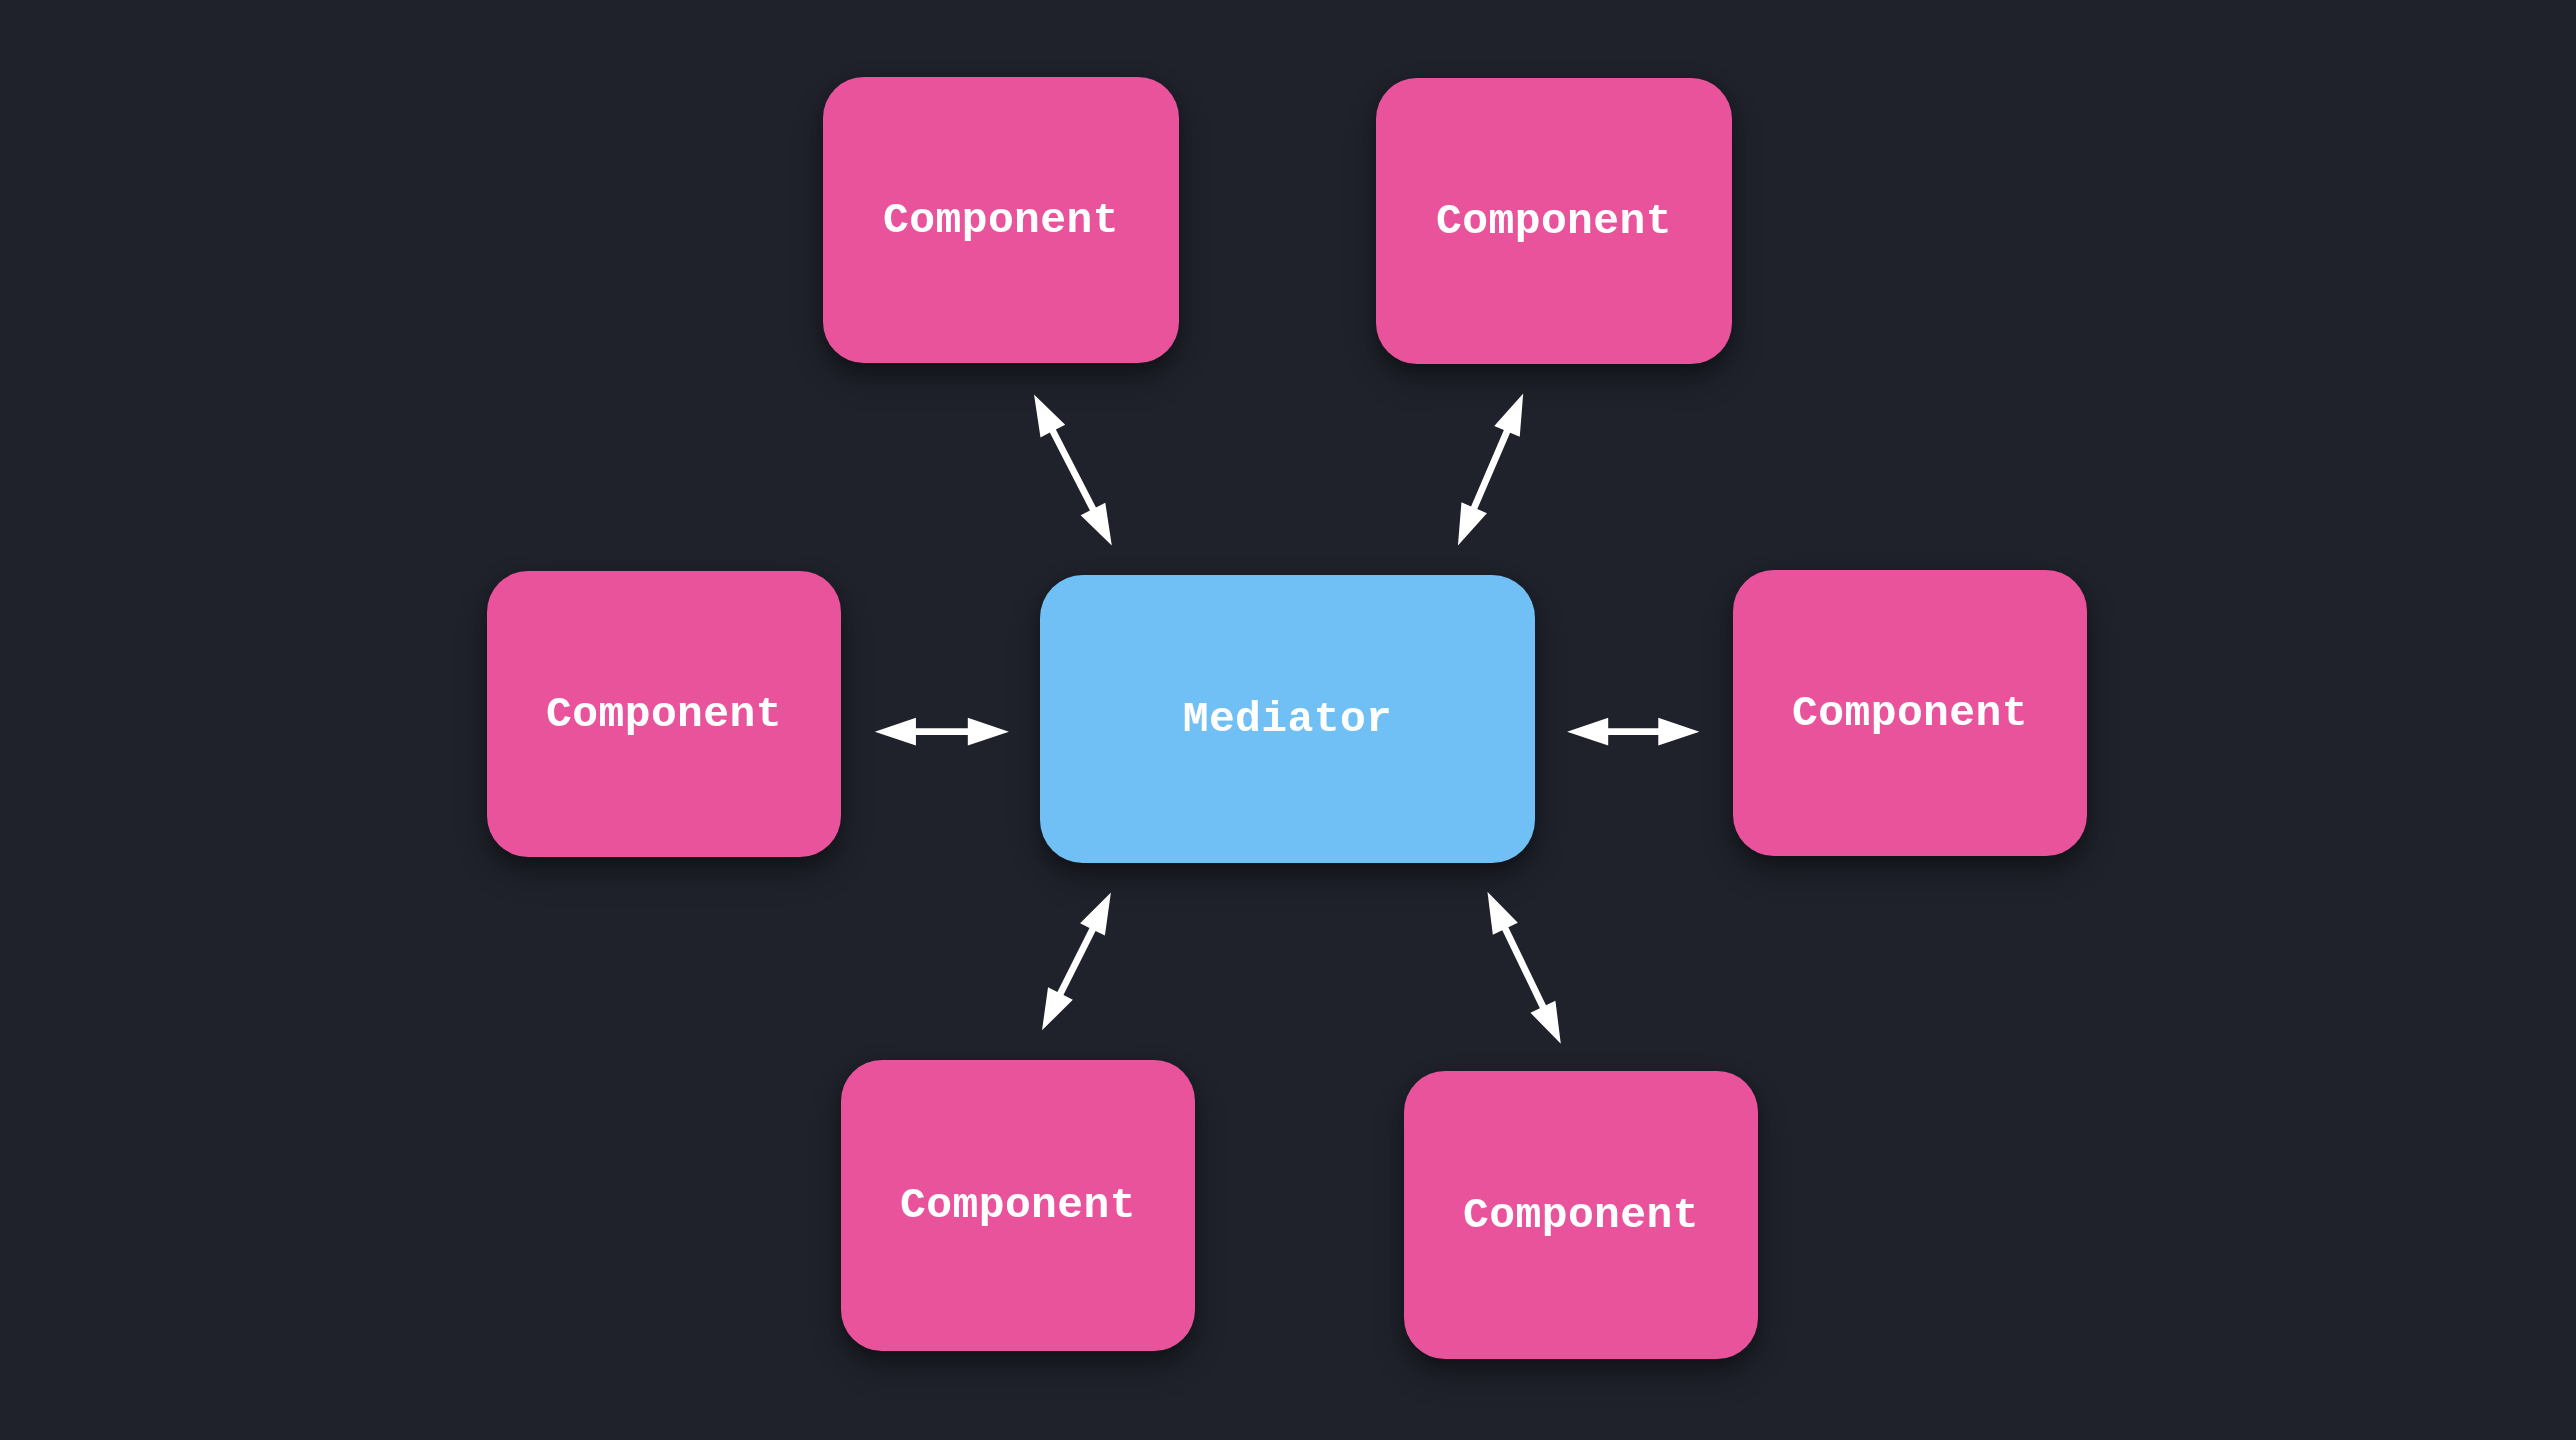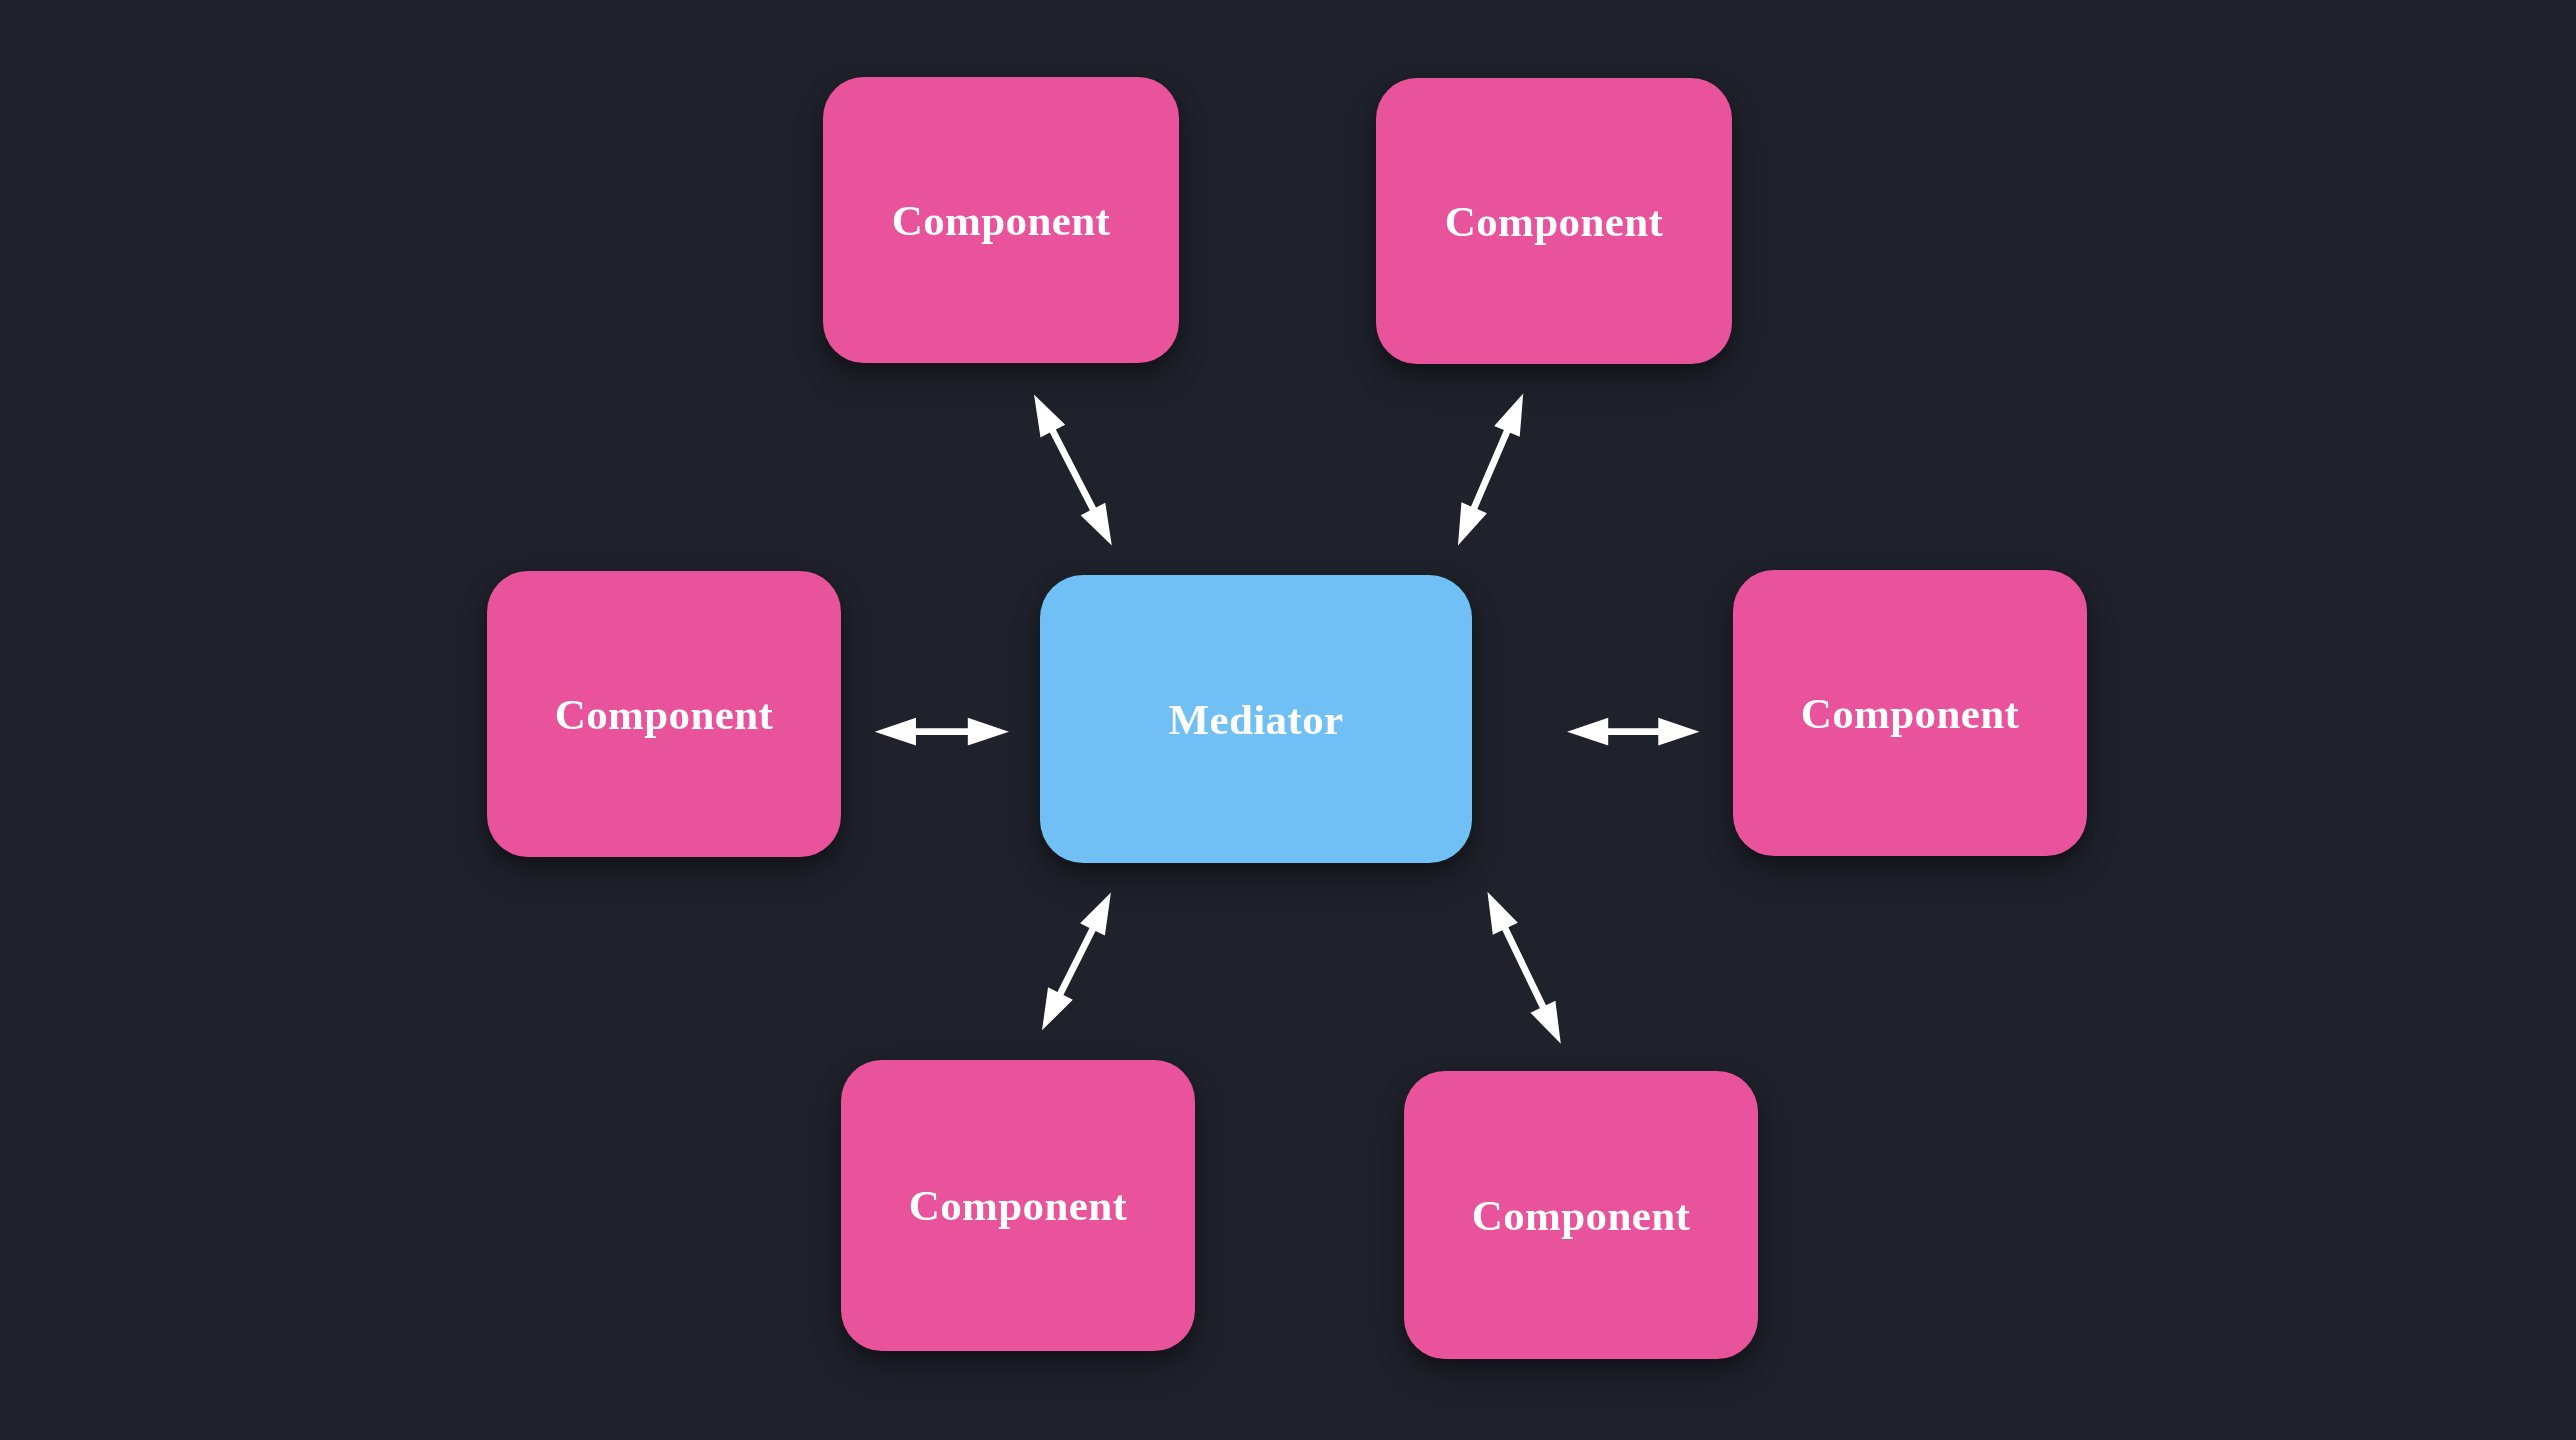--- a/index.html
+++ b/index.html
@@ -1,21 +1,21 @@
 <!DOCTYPE html>
 <html style="font-size:14.3px"><head>
 <meta charset="utf-8">
 <style>
   html, body { margin: 0; padding: 0; background: #1f222b; }
   .stage {
     position: relative;
     width: 2576px;
     height: 1440px;
     overflow: hidden;
-    font-family: Liberation Serif, serif;
+    font-family: Liberation Mono, monospace;
   }
   .node {
     position: absolute;
     border-radius: 41px;
     display: flex;
     align-items: center;
     justify-content: center;
     box-shadow: 0 16px 32px rgba(0,0,0,0.32), 0 5.4px 12.5px rgba(0,0,0,0.22);
   }
   .node-label {
@@ -62,18 +62,18 @@
   </div>
 
   <div class="node" style="left: 841px; top: 1060px; width: 354px; height: 291px; background-color: rgb(232, 83, 155);">
     <span class="node-label">Component</span>
   </div>
 
   <div class="node" style="left: 1404px; top: 1071px; width: 354px; height: 288px; background-color: rgb(232, 83, 155);">
     <span class="node-label">Component</span>
   </div>
 
-  <div class="node" style="left: 1040px; top: 575px; width: 432px; height: 288px; border-radius: 43px; background-color: rgb(112, 191, 245);">
+  <div class="node" style="left: 1040px; top: 575px; width: 495px; height: 288px; border-radius: 43px; background-color: rgb(112, 191, 245);">
     <span class="node-label">Mediator</span>
   </div>
 
 </div>
 
 
 </body></html>

